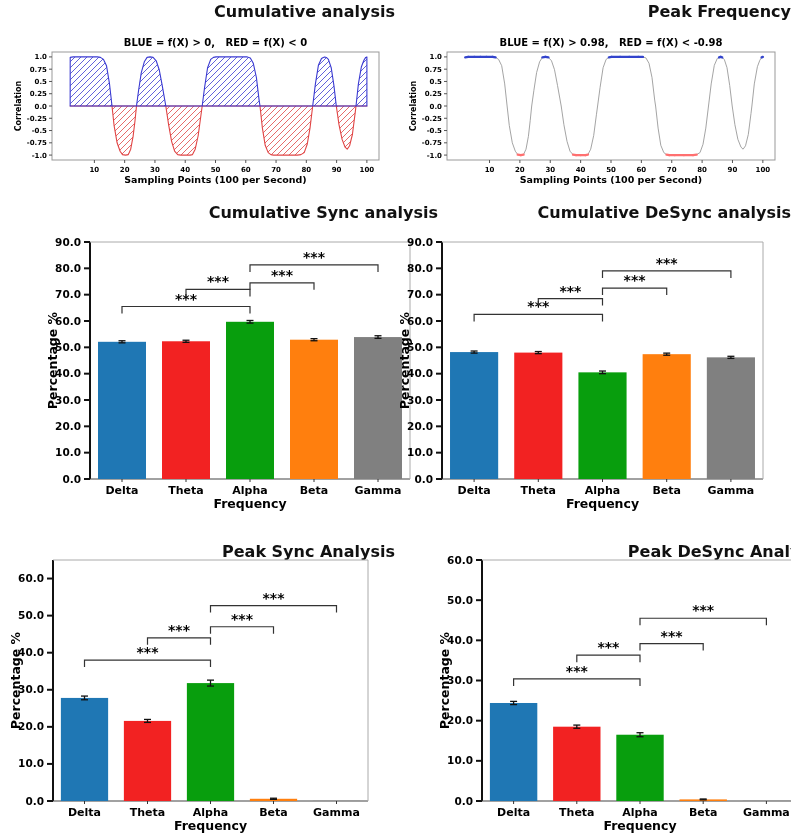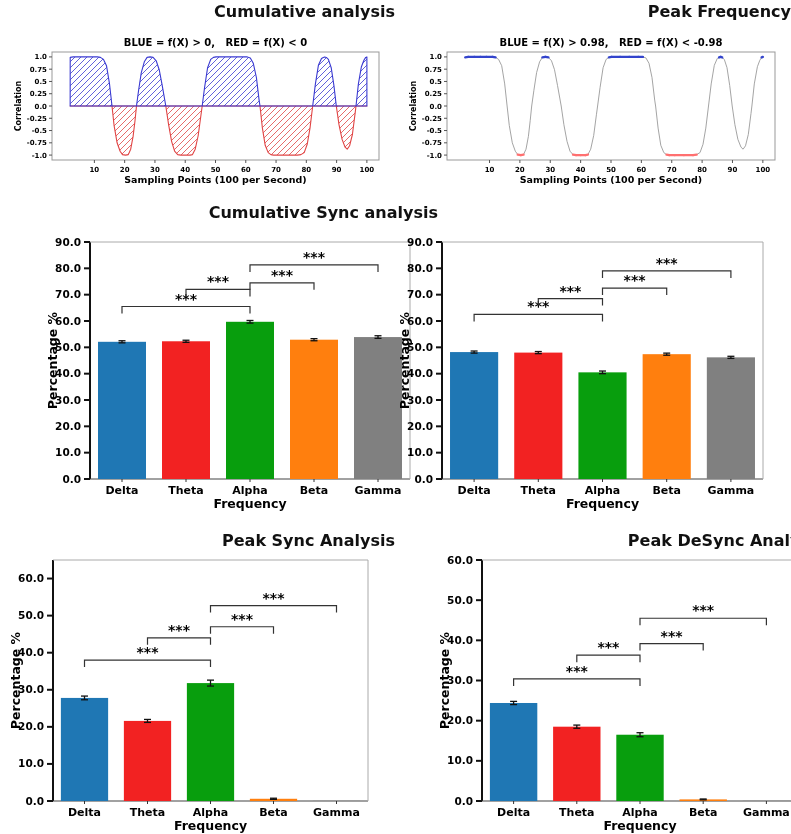--- a/index.html
+++ b/index.html
@@ -9,21 +9,21 @@
   .p1{left:0;top:0;width:395px;height:195px;}
   .p2{left:395px;top:0;width:396px;height:195px;}
   .p3{left:0;top:195px;width:395px;height:325px;margin-left:43px;}
   .p4{left:395px;top:195px;width:396px;height:325px;}
   .p5{left:0;top:520px;width:395px;height:314px;}
   .p6{left:395px;top:520px;width:396px;height:314px;margin-left:34px;}
   h2.ptitle{position:absolute;left:0;right:0;margin:0;text-align:right;
             font-size:16px;font-weight:700;color:#111;}
   .r1 h2.ptitle{top:2px;}
   .r2 h2.ptitle{top:8px;}
-  .r3 h2.ptitle{top:11px;}
+  .r3 h2.ptitle{top:22px;}
   .chart{position:absolute;inset:0;}
   .chart svg{position:absolute;left:0;top:0;}
   svg text{font-family:"DejaVu Sans","Liberation Sans",sans-serif;font-weight:700;fill:#000;}
 </style>
 </head>
 <body>
 
 <main class="figure">
   <section class="panel p1 r1">
     <h2 class="ptitle">Cumulative analysis</h2>
@@ -249,20 +249,21 @@
             <text x="175" y="91.39999999999999" font-size="14" text-anchor="middle">***</text>
             <path d="M207,94.81666666666668 L207,87.81666666666668 L271,87.81666666666668 L271,94.81666666666668" fill="none" stroke="#333" stroke-width="1.2"></path>
             <text x="239" y="84.81666666666668" font-size="14" text-anchor="middle">***</text>
             <path d="M207,76.91 L207,69.91 L335,69.91 L335,76.91" fill="none" stroke="#333" stroke-width="1.2"></path>
             <text x="271" y="66.91" font-size="14" text-anchor="middle">***</text>
           </g>
         </svg>
       </div>
   </section>
   <section class="panel p4 r2">
+    <h2 class="ptitle">Cumulative DeSync analysis</h2>
     <div class="chart">
         <svg width="396" height="325" viewBox="0 0 396 325">
           <line x1="47" y1="47" x2="47" y2="284" stroke="#111" stroke-width="2"></line>
           <line x1="47" y1="284" x2="368" y2="284" stroke="#444" stroke-width="1.2"></line>
           <line x1="47" y1="47" x2="368" y2="47" stroke="#aaa" stroke-width="1"></line>
           <line x1="368" y1="47" x2="368" y2="284" stroke="#aaa" stroke-width="1"></line>
           <g>
             <line x1="41" y1="284" x2="47" y2="284" stroke="#111" stroke-width="2"></line>
             <text x="38" y="287.5" font-size="10.5" text-anchor="end">0.0</text>
             <line x1="41" y1="257.66666666666663" x2="47" y2="257.66666666666663" stroke="#111" stroke-width="2"></line>

